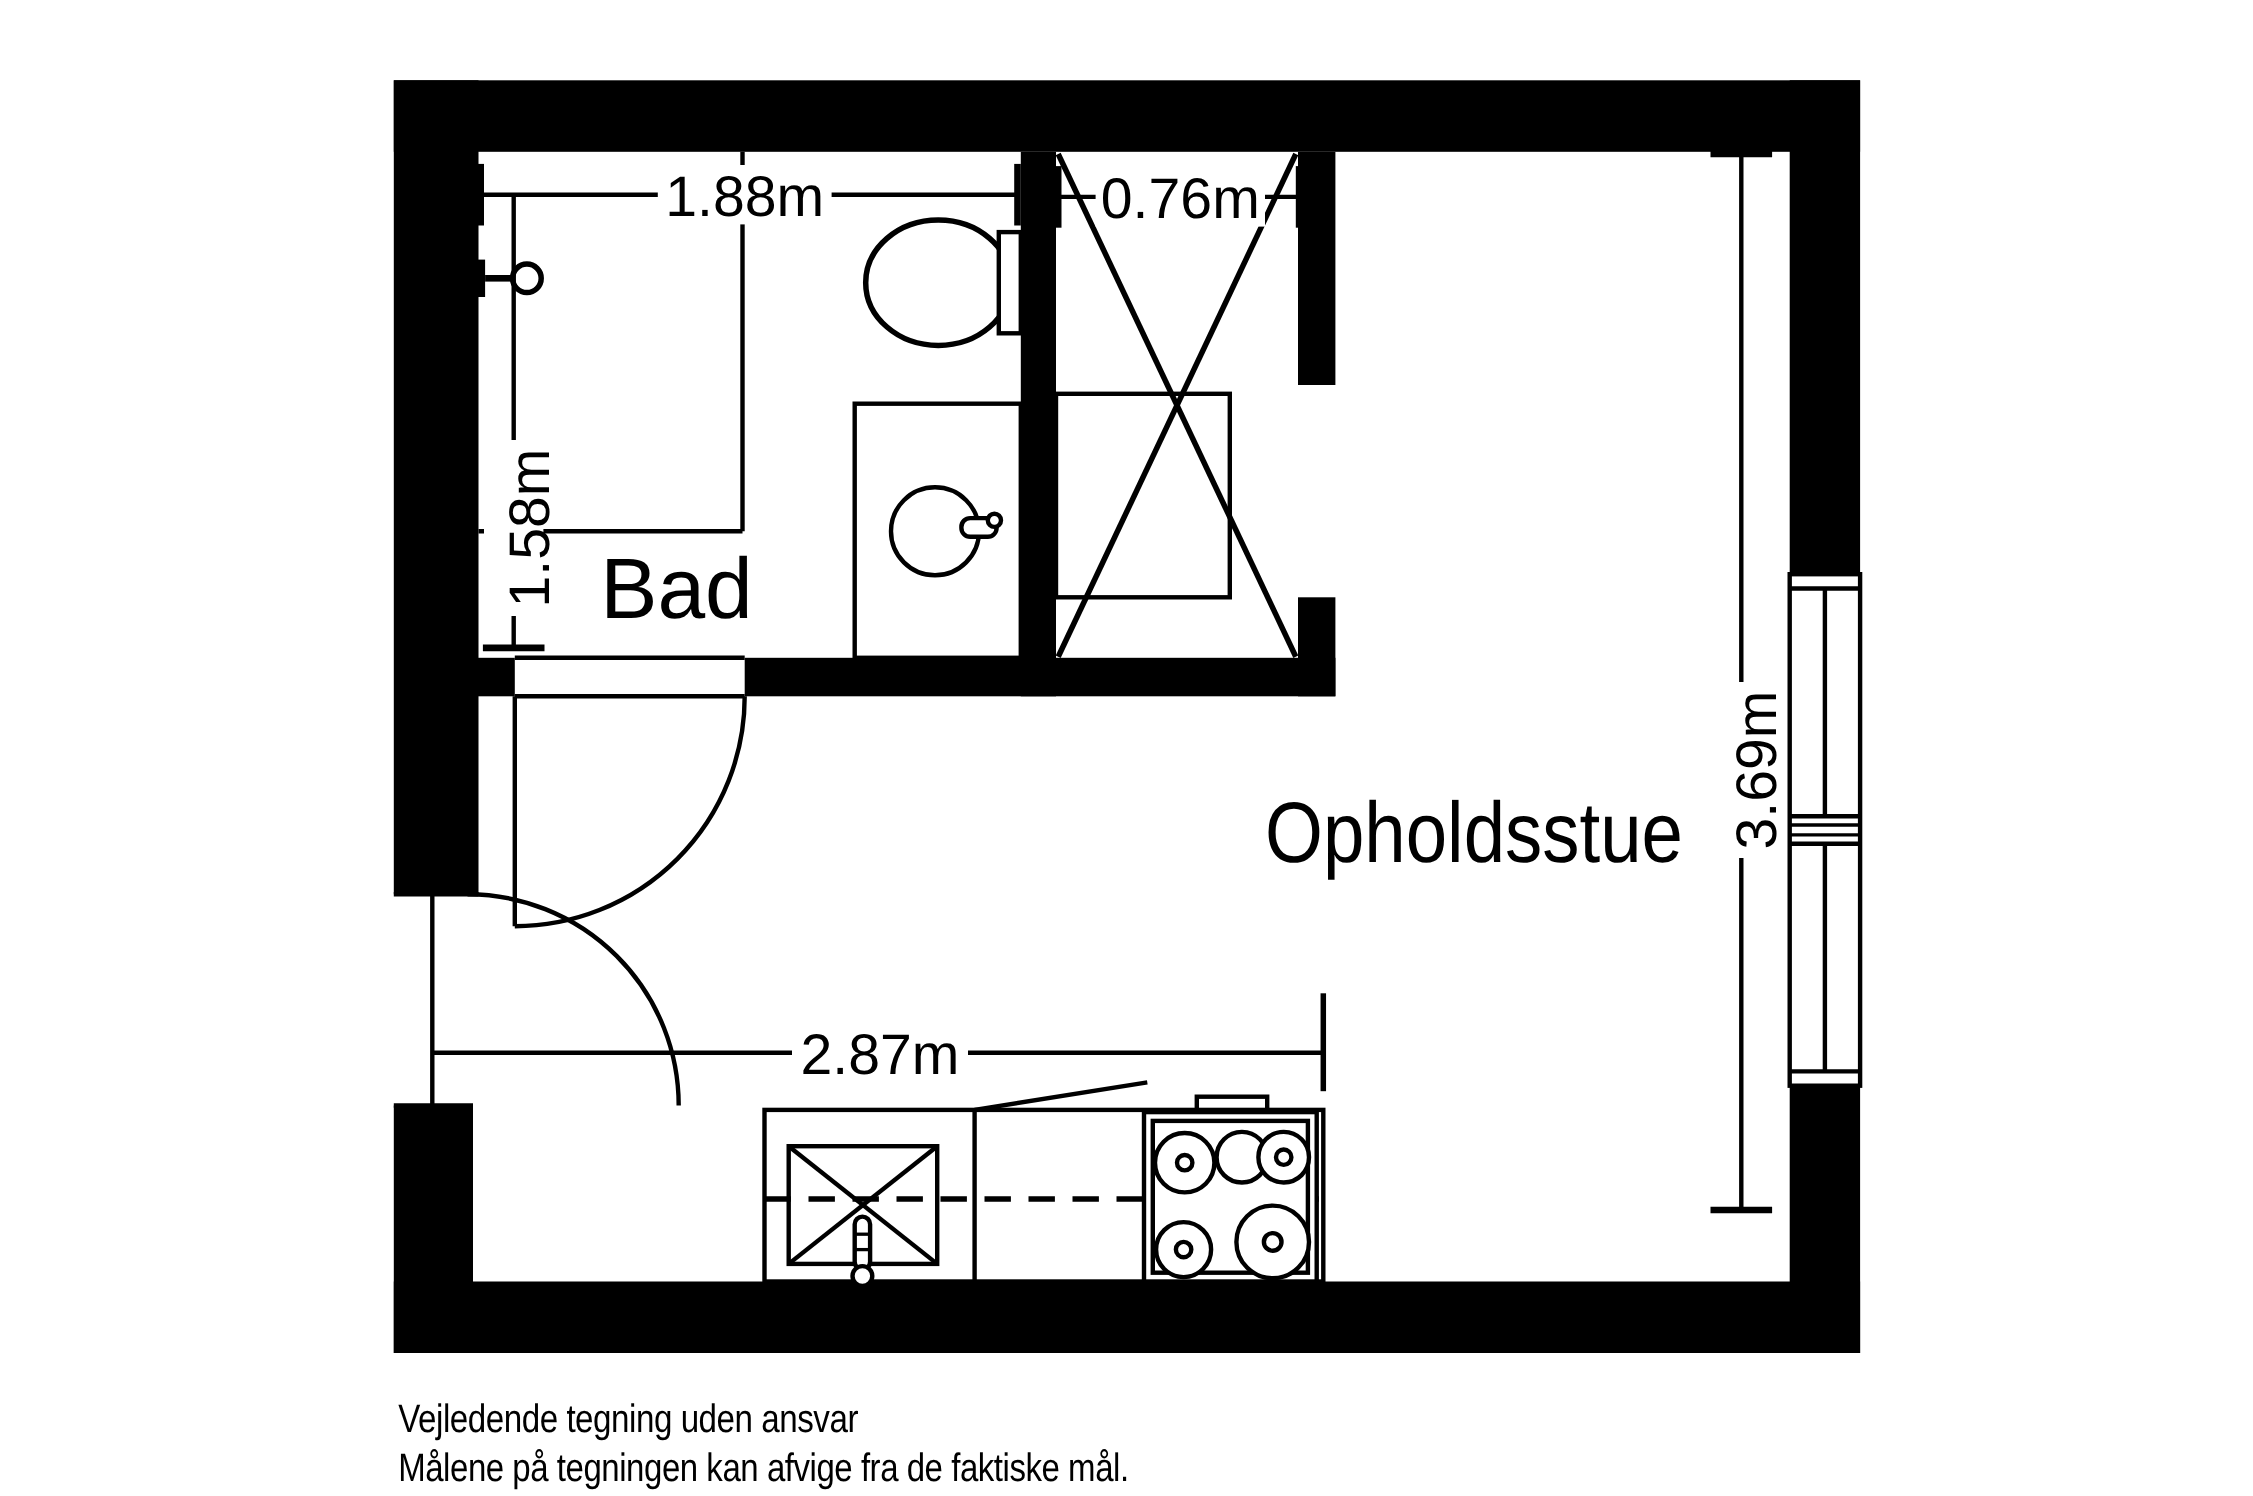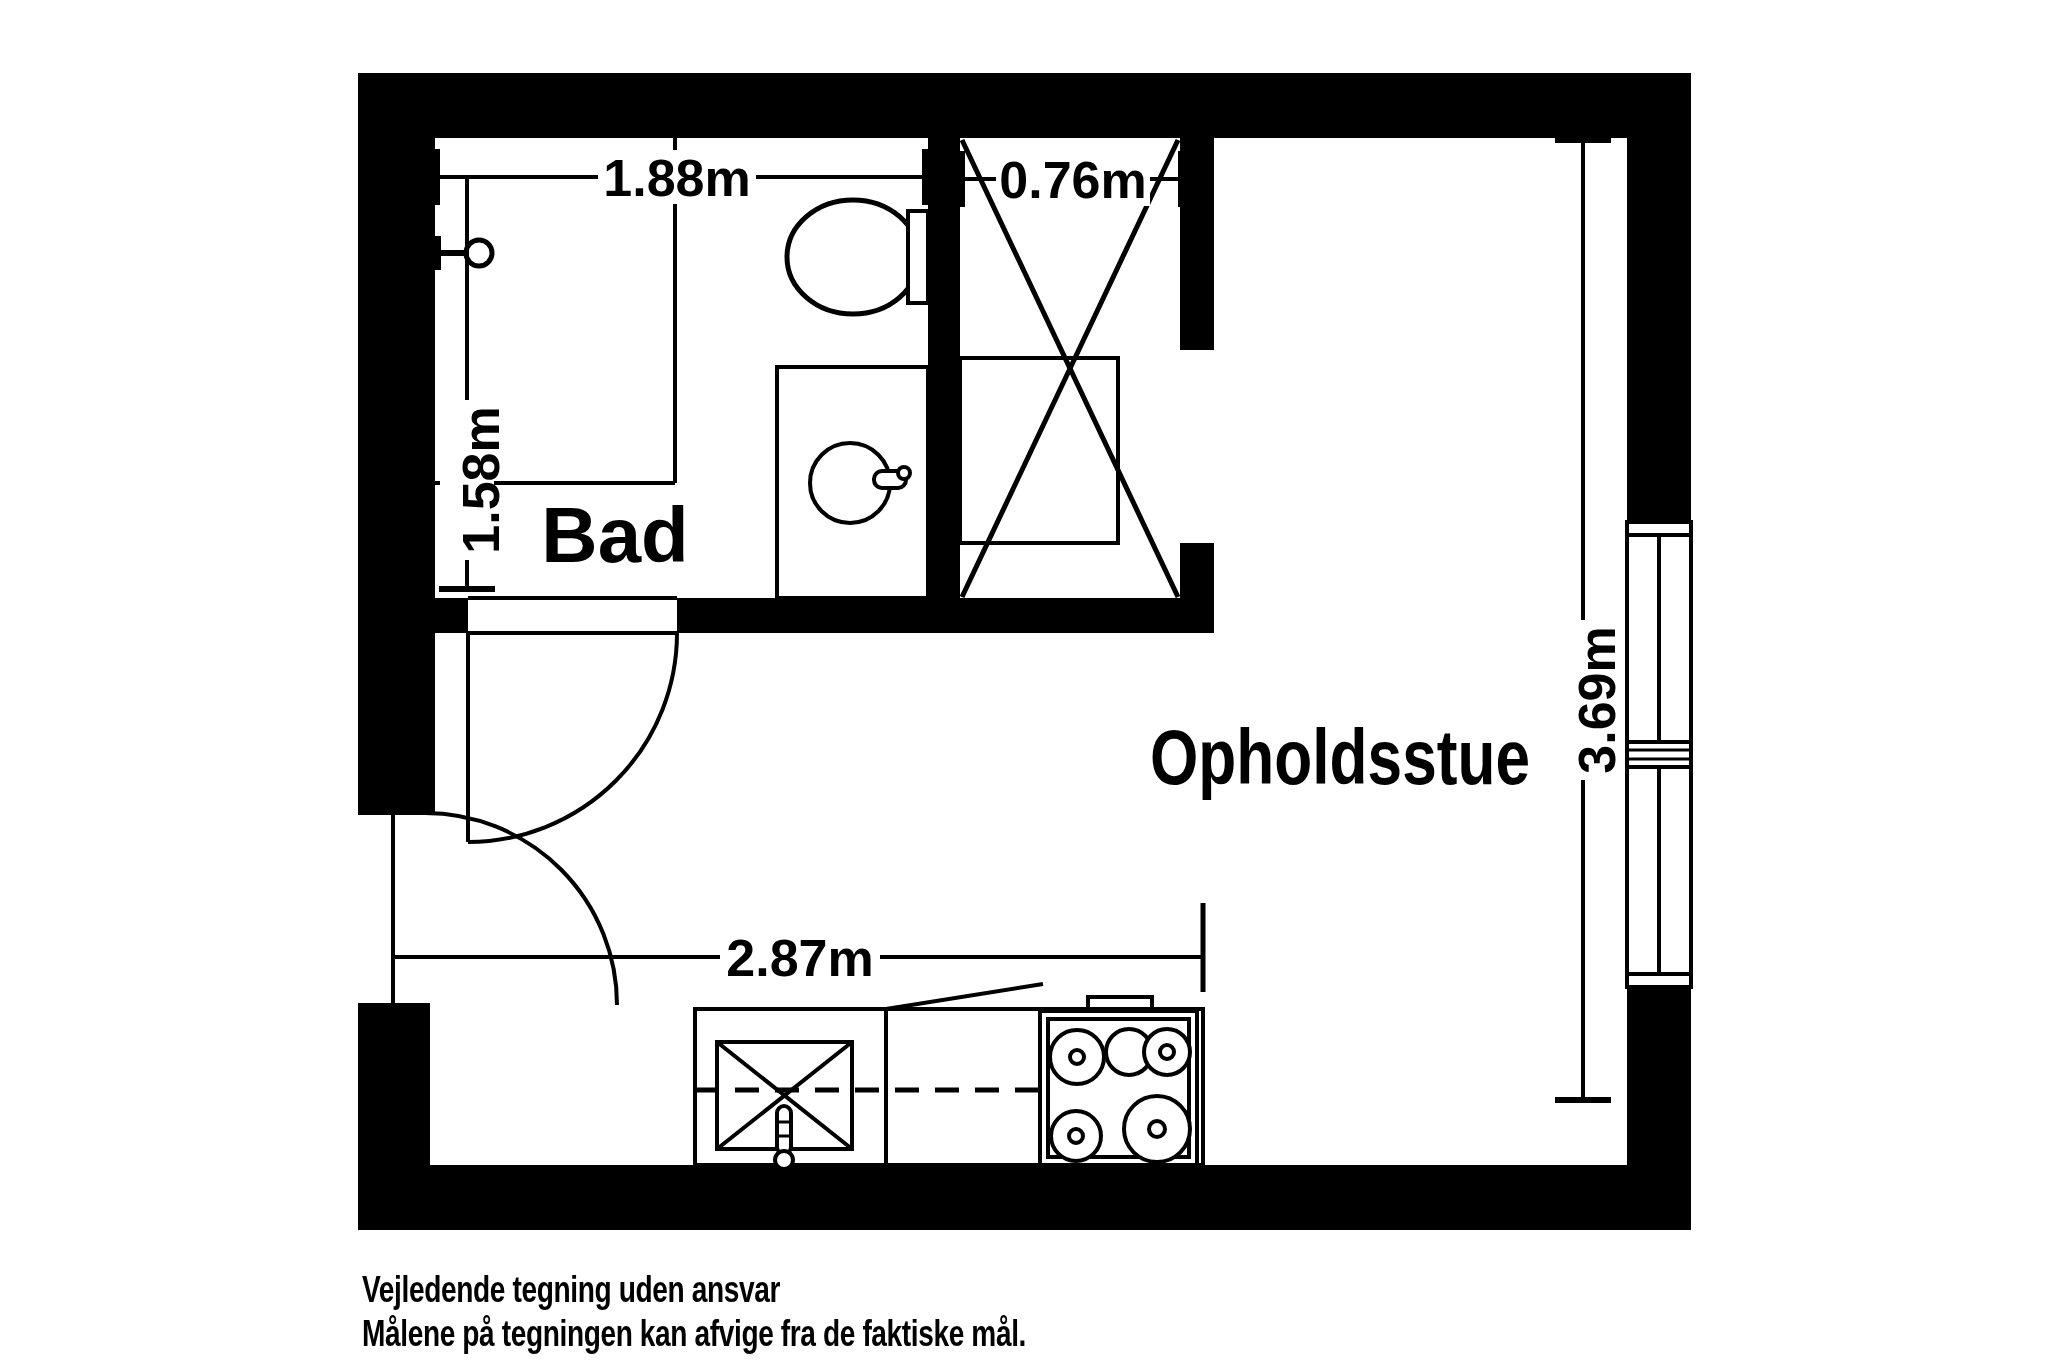--- a/index.html
+++ b/index.html
@@ -1,17 +1,17 @@
 <!DOCTYPE html>
 <html><head>
 <meta charset="utf-8">
 <style>
   html,body{margin:0;padding:0;background:#fff;}
   body{font-family:"Liberation Sans", sans-serif;}
-  .stage{position:relative;width:2048px;height:1360px;background:#fff;overflow:hidden;font-weight:bold;}
+  .stage{position:relative;width:2048px;height:1360px;background:#fff;overflow:hidden;}
   svg{display:block;}
   text{fill:#000;}
   .room-label{font-size:78px;}
   .dim-label{font-size:52px;}
   .footer-label{font-size:36px;letter-spacing:-0.5px;}
 </style>
 </head>
 <body>
 
 <div class="stage">

